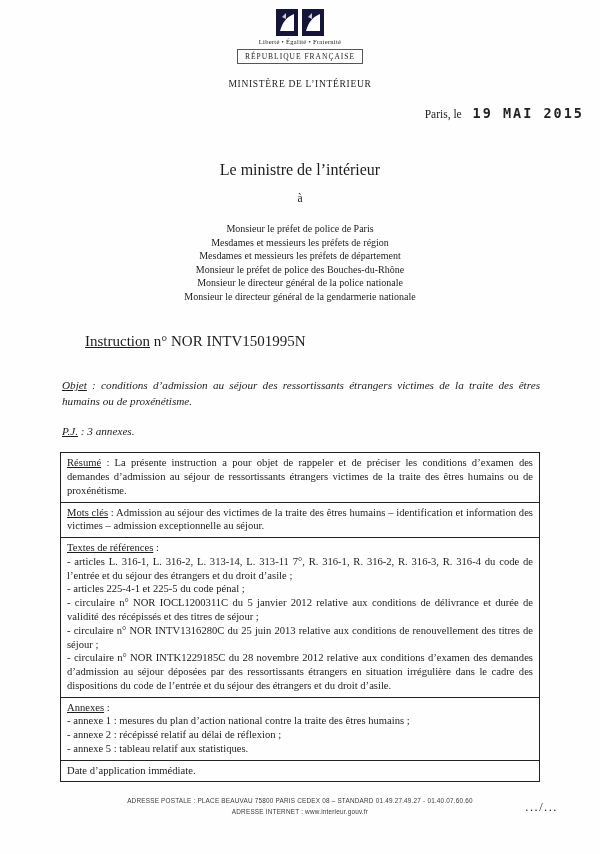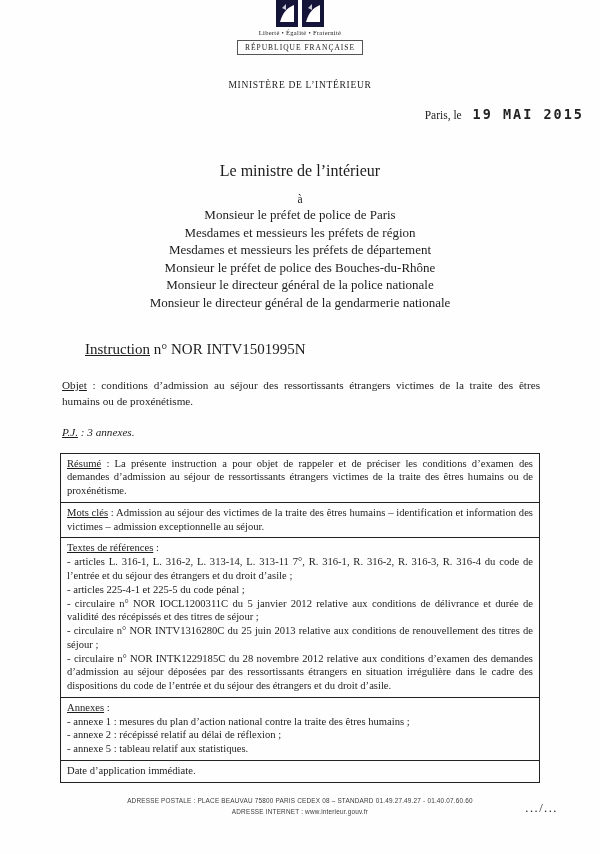--- a/index.html
+++ b/index.html
@@ -2,38 +2,38 @@
 <html><head>
 <meta charset="utf-8">
 <style>
   * { margin:0; padding:0; box-sizing:border-box; }
   html,body { background:#ffffff; }
   .page {
     width:600px; height:854px; position:relative; margin:0 auto;
     background:#fefefe; overflow:hidden;
     font-family:"Liberation Serif", serif; color:#1c1c1c;
   }
-  .doc-header { padding-top:0; text-align:center; }
+  .doc-header { padding-top:9px; text-align:center; }
   .logo { line-height:0; }
   .motto { font-size:6.5px; margin-top:2px; letter-spacing:0.3px; color:#222; }
   .republic-box {
     display:inline-block; border:1px solid #555; padding:2px 7px;
     font-size:7.5px; letter-spacing:1px; margin-top:3px; color:#222;
   }
-  .ministry { margin-top:25px; font-size:9.5px; letter-spacing:0.7px; }
+  .ministry { margin-top:15px; font-size:9.5px; letter-spacing:0.7px; }
   .date-line { text-align:right; padding-right:16px; margin-top:16px; font-size:11.5px; }
   .stamp {
     font-family:"DejaVu Sans Mono", monospace; font-size:13.5px;
     letter-spacing:2px; margin-left:8px; color:#222; font-weight:bold;
   }
   .from { text-align:center; margin-top:40px; font-size:16px; }
   .to-word { text-align:center; margin-top:13px; font-size:11.5px; }
-  .recipients { margin-top:1px; text-align:center; line-height:1.35; font-size:13px; }
+  .recipients { margin-top:18px; text-align:center; line-height:1.35; font-size:10px; }
   .instr { margin:30px 62px 0 85px; font-size:15px; }
-  .objet { margin:20px 60px 0 62px; font-size:11.2px; line-height:1.4; text-align:justify; }
+  .objet { margin:28px 60px 0 62px; font-size:11.2px; line-height:1.4; text-align:justify;font-style:italic; }
   .pj { margin:16px 62px 0 62px; font-size:11.2px;font-style:italic; }
   .box { margin:15px 60px 0 60px; border:1px solid #222; font-size:10.6px; }
   .row { padding:3px 6px 4px 6px; border-bottom:1px solid #222; line-height:1.3; text-align:justify; }
   .row:last-child { border-bottom:none; }
   .ul { text-decoration:underline; }
   .cont { text-align:right; margin:18px 42px 0 0; font-size:12.5px; letter-spacing:1.5px; }
   .doc-footer {
     position:absolute; bottom:36px; left:0; right:0; text-align:center;
     font-family:"Liberation Sans", sans-serif; font-size:6.4px;
     color:#3a3a3a; line-height:1.7; letter-spacing:0.2px;

